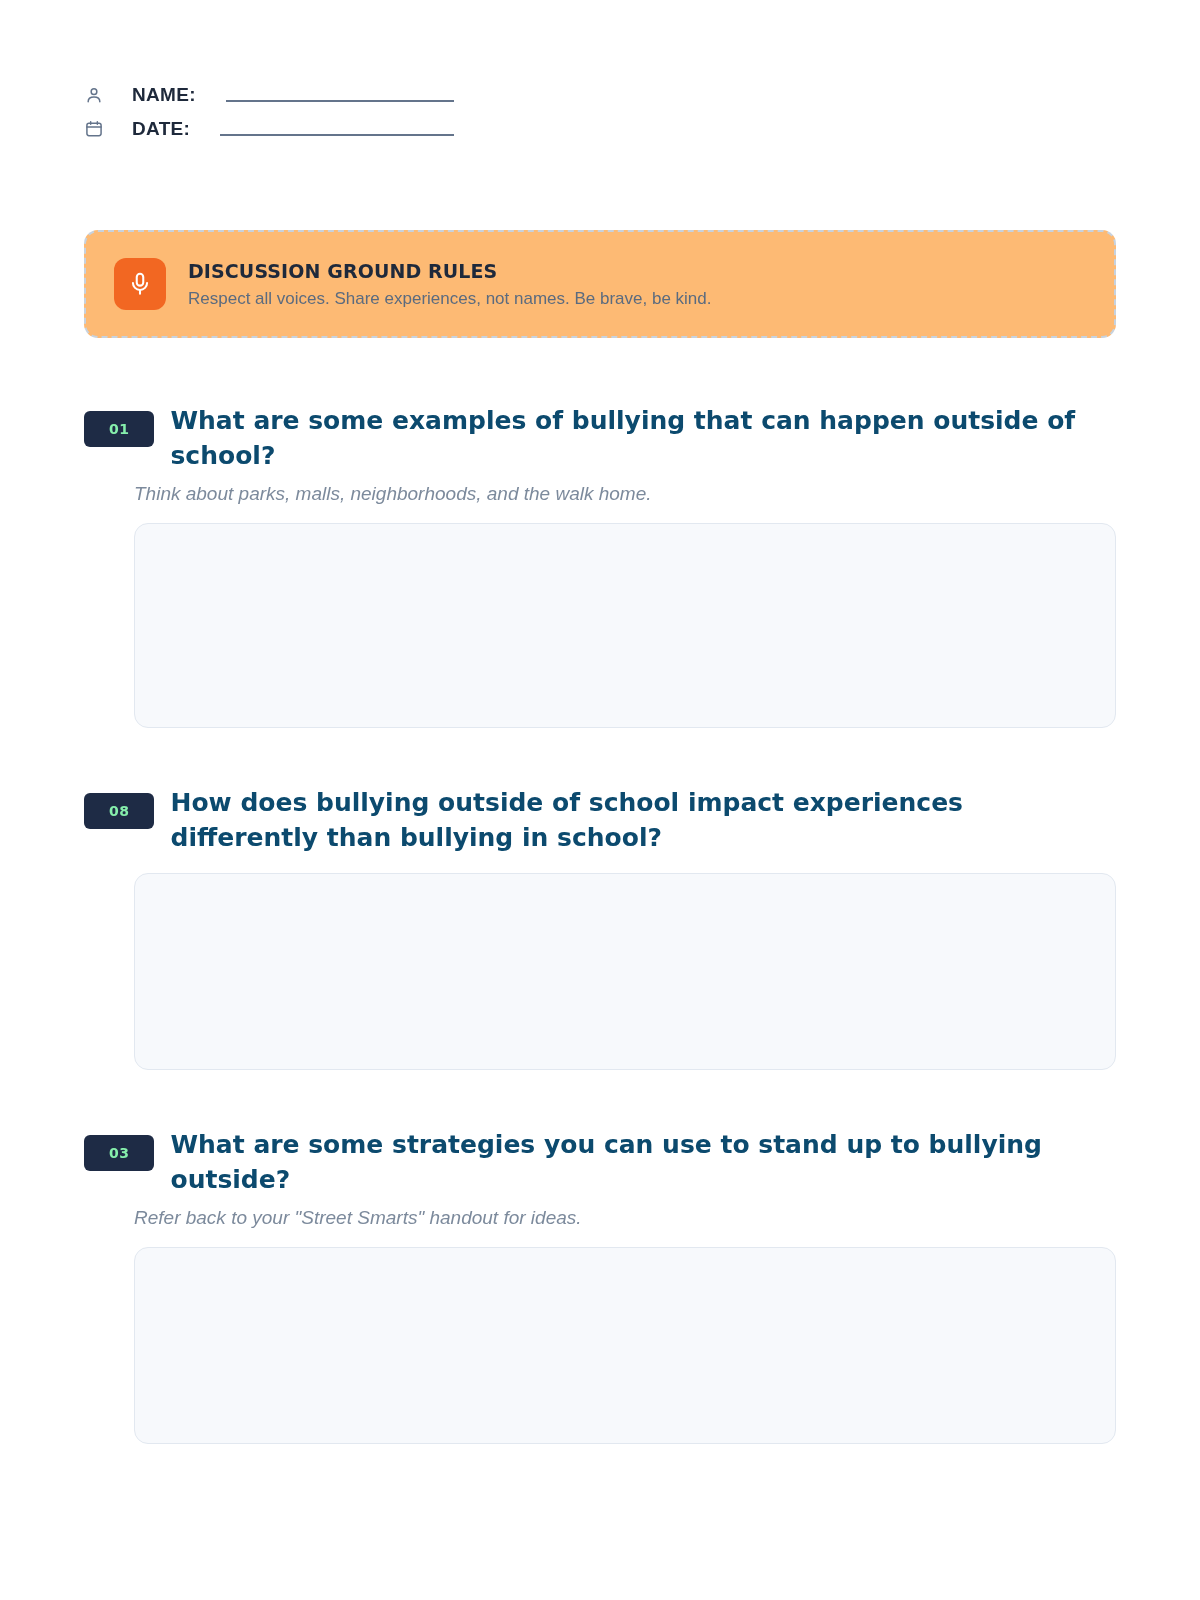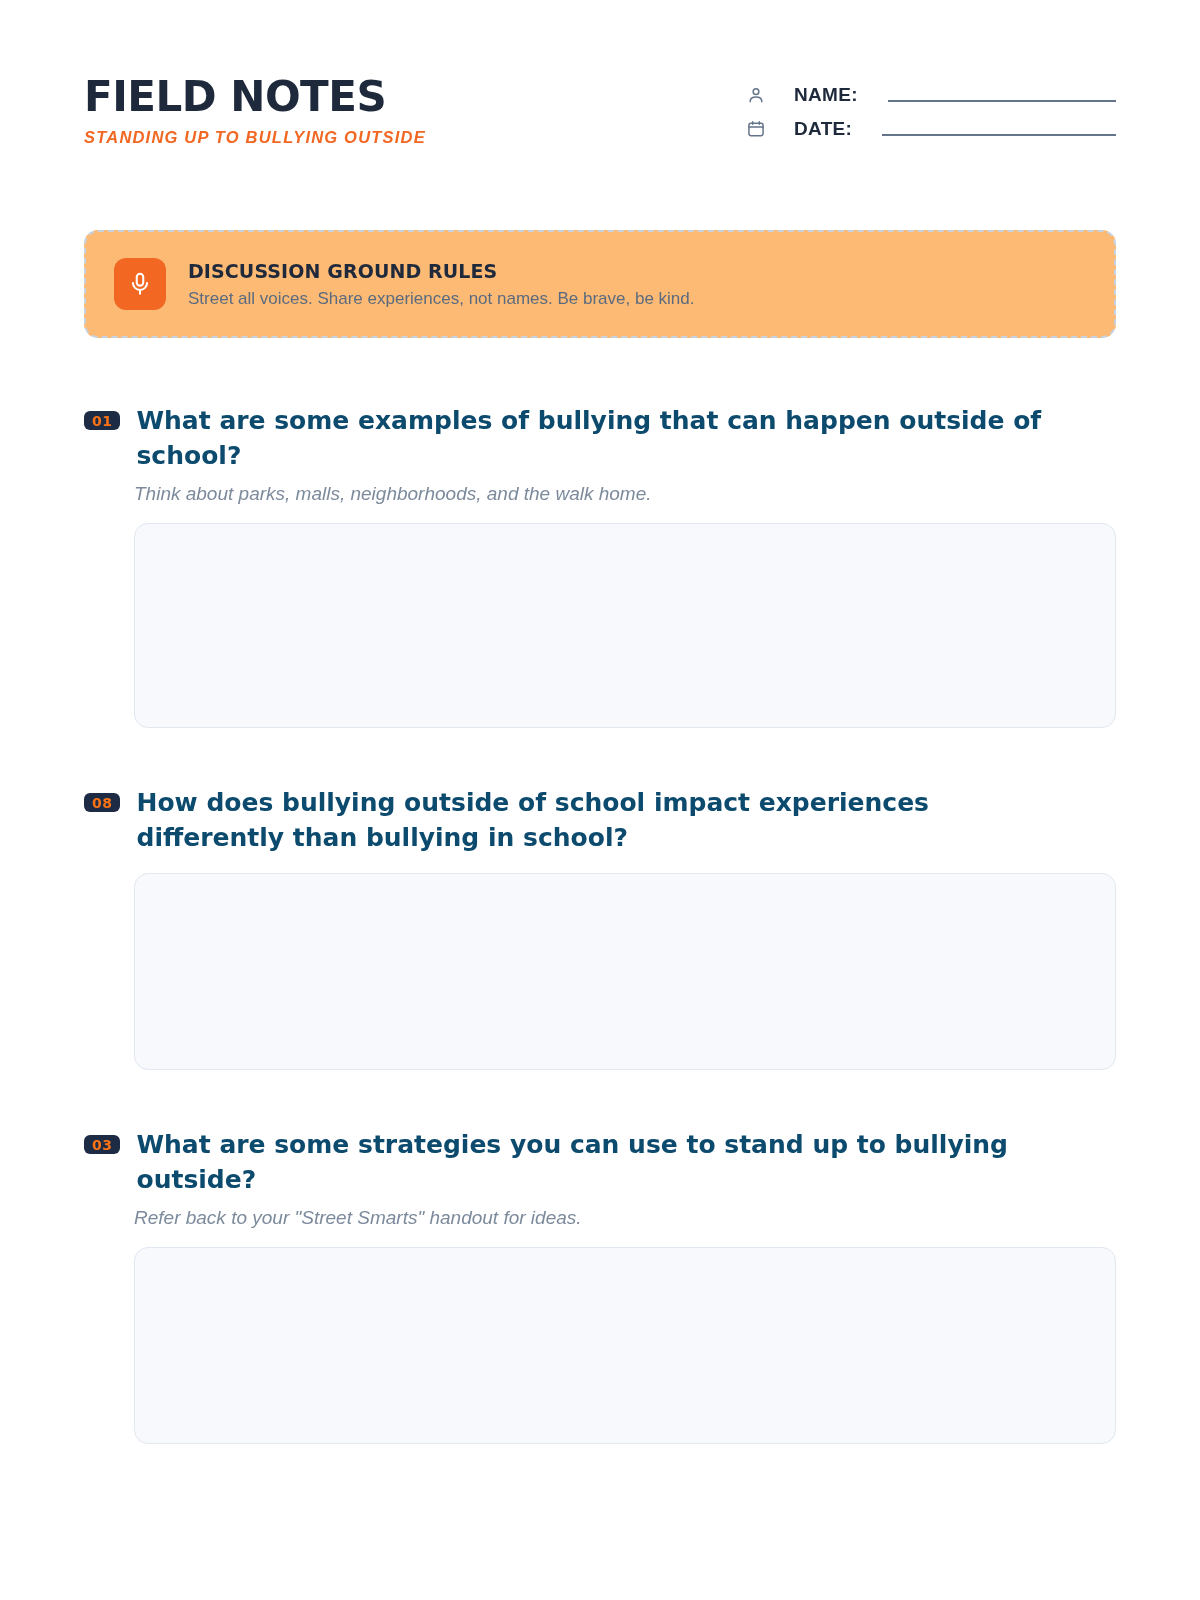--- a/index.html
+++ b/index.html
@@ -116,25 +116,25 @@
   .question { margin-bottom: 58px; }
   .q-head {
     display: flex;
     align-items: flex-start;
     gap: 16px;
   }
   .q-num {
     flex: 0 0 auto;
     margin-top: 7px;
     min-width: 34px;
-    height: 19px;
-    padding: 0 8px;
+    height: 36px;
+    padding: 0 25px;
     border-radius: 6px;
     background: #1e2b45;
-    color: #f97316;
+    color: #86efac;
     font-size: 14px;
     font-weight: 800;
     display: flex;
     align-items: center;
     justify-content: center;
     letter-spacing: 0.5px;
     font-family: "DejaVu Sans", sans-serif;
   }
   .q-text {
     font-size: 25px;
@@ -158,24 +158,20 @@
     background: #f7f9fc;
   }
   .answer-box.tall { height: 197px; }
 </style>
 </head>
 <body>
 
 <div class="page">
 
   <div class="header">
-    <div class="brand">
-      <div class="brand-title">FIELD NOTES</div>
-      <div class="brand-sub">STANDING UP TO BULLYING OUTSIDE</div>
-    </div>
 
     <div class="meta">
       <div class="meta-row">
         <span class="meta-icon">
           <svg width="20" height="20" viewBox="0 0 24 24" fill="none" stroke="currentColor" stroke-width="1.8" stroke-linecap="round" stroke-linejoin="round">
             <circle cx="12" cy="8" r="3.4"></circle>
             <path d="M5 20c0-3.6 3.1-5.6 7-5.6s7 2 7 5.6"></path>
           </svg>
         </span>
         <span class="meta-label">NAME:</span>
@@ -197,21 +193,21 @@
   <div class="callout">
     <div class="callout-icon">
       <svg width="26" height="26" viewBox="0 0 24 24" fill="none" stroke="currentColor" stroke-width="1.9" stroke-linecap="round" stroke-linejoin="round">
         <rect x="9" y="2.5" width="6" height="11" rx="3"></rect>
         <path d="M5.5 11a6.5 6.5 0 0 0 13 0"></path>
         <path d="M12 17.5V21"></path>
       </svg>
     </div>
     <div class="callout-body">
       <div class="callout-title">DISCUSSION GROUND RULES</div>
-      <div class="callout-text">Street all voices. Share experiences, not names. Be brave, be kind.</div>
+      <div class="callout-text">Respect all voices. Share experiences, not names. Be brave, be kind.</div>
     </div>
   </div>
 
   <div class="questions">
 
     <div class="question">
       <div class="q-head">
         <span class="q-num">01</span>
         <span class="q-text">What are some examples of bullying that can happen outside of school?</span>
       </div>

